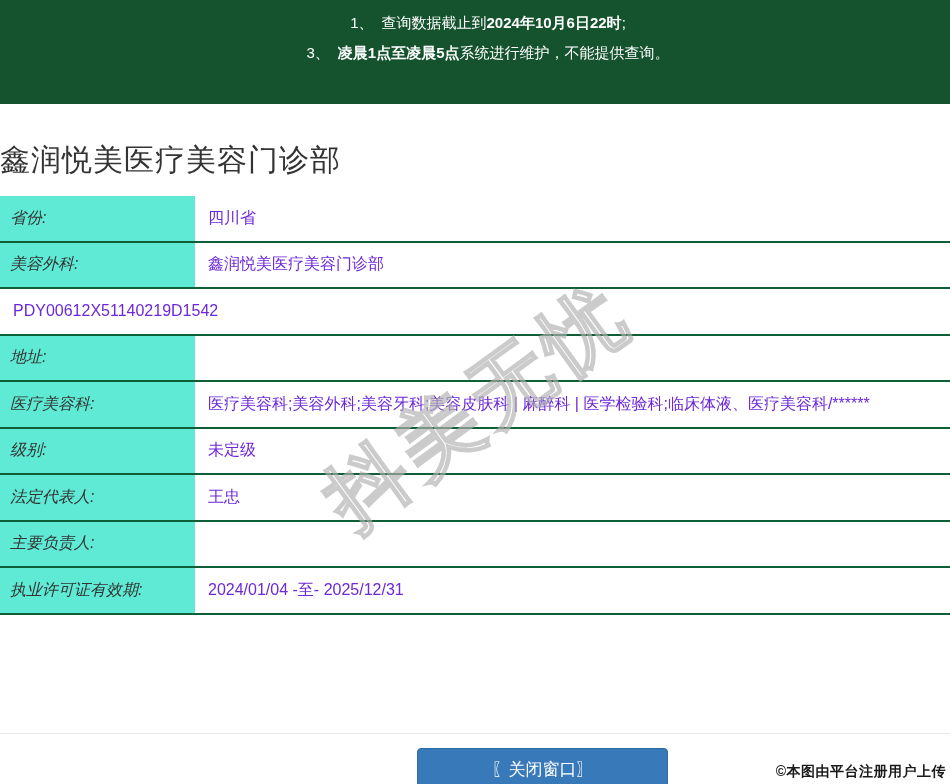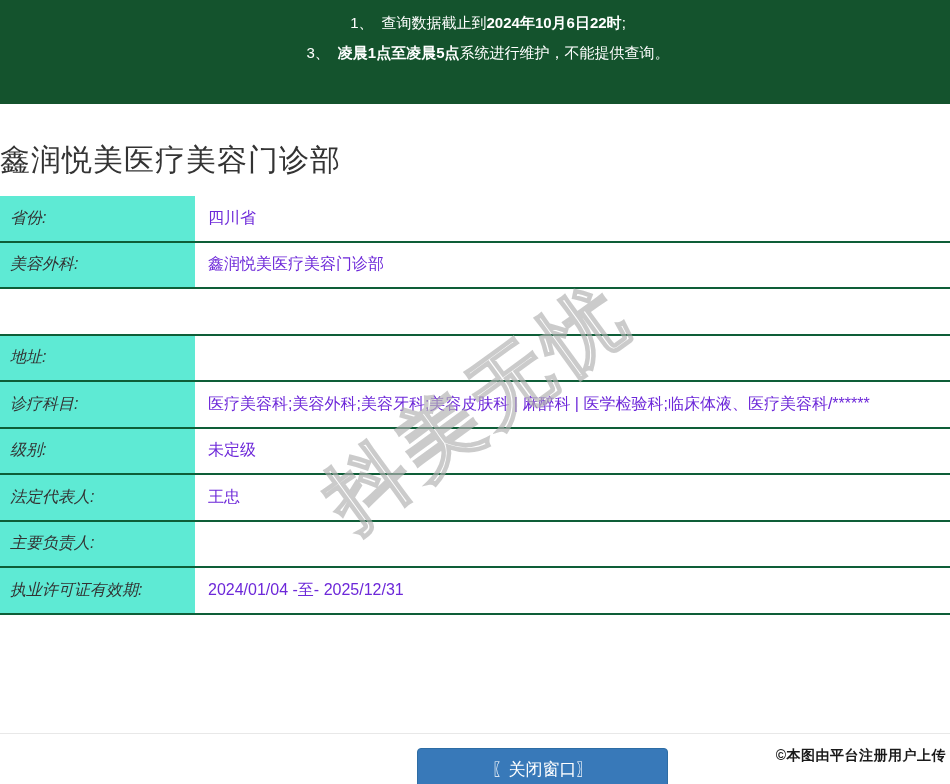--- a/index.html
+++ b/index.html
@@ -93,21 +93,21 @@
     border: 1px solid #2e6da4;
     border-radius: 4px;
     color: #ffffff;
     font-size: 17px;
     font-family: "Liberation Sans", "DejaVu Sans", sans-serif;
     text-align: center;
     line-height: 40px;
     cursor: pointer;
   }
   .upload-note {
-    position: absolute; top: 747px; right: 4px;
+    position: absolute; top: 763px; right: 4px;
     font-size: 14px;
     font-weight: bold;
     color: #1a1a1a;
     letter-spacing: 0.5px;
     text-shadow: -1px -1px 0 #fff, 1px -1px 0 #fff, -1px 1px 0 #fff, 1px 1px 0 #fff;
     white-space: nowrap;
   }
 </style>
 </head>
 <body>
@@ -122,26 +122,27 @@
 <div class="info-table">
   <div class="info-row">
     <div class="info-label">省份:</div>
     <div class="info-value">四川省</div>
   </div>
   <div class="info-row">
     <div class="info-label">美容外科:</div>
     <div class="info-value">鑫润悦美医疗美容门诊部</div>
   </div>
   <div class="info-row">
+    <div class="info-value">PDY00612X51140219D1542</div>
   </div>
   <div class="info-row">
     <div class="info-label">地址:</div>
   </div>
   <div class="info-row">
-    <div class="info-label">诊疗科目:</div>
+    <div class="info-label">医疗美容科:</div>
     <div class="info-value">医疗美容科;美容外科;美容牙科;美容皮肤科 | 麻醉科 | 医学检验科;临床体液、医疗美容科/******</div>
   </div>
   <div class="info-row">
     <div class="info-label">级别:</div>
     <div class="info-value">未定级</div>
   </div>
   <div class="info-row">
     <div class="info-label">法定代表人:</div>
     <div class="info-value">王忠</div>
   </div>

